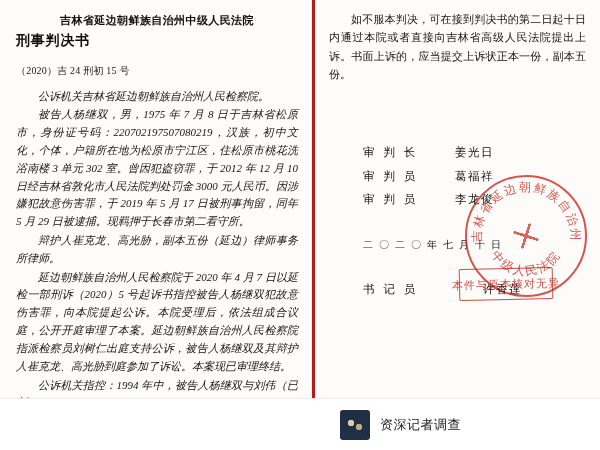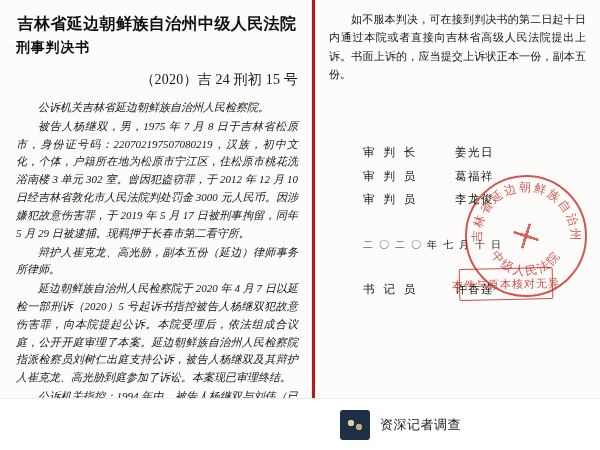--- a/index.html
+++ b/index.html
@@ -34,39 +34,39 @@
     background: #fdfcfa;
   }
   .col-right {
     width: 288px;
     padding: 10px 14px 0 14px;
     background: #fdfcfa;
     border-left: 3px solid #b91c1c;
   }
   .doc-title {
     text-align: center;
-    font-size: 16px;
+    font-size: 11px;
     font-weight: bold;
     letter-spacing: 0.4px;
     line-height: 1.5;
     color: #100d0b;
     margin: 2px 0 0 0;
   }
   .doc-subtitle {
     text-align: left;
     font-size: 14px;
     font-weight: bold;
     letter-spacing: 0.8px;
     line-height: 1.5;
     margin: 1px 0 0 0;
     color: #100d0b;
   }
   .case-no {
-    text-align: right;
-    font-size: 14px;
+    text-align: left;
+    font-size: 10px;
     margin: 13px 0 10px 0;
     letter-spacing: 0.2px;
     color: #1a1714;
   }
   .para {
     font-size: 11px;
     line-height: 1.62;
     text-align: justify;
     text-justify: inter-ideograph;
     text-indent: 2em;
@@ -129,20 +129,21 @@
   }
   .clerk-row {
     margin-top: 30px;
     padding-left: 34px;
     display: flex;
     align-items: flex-end;
     font-size: 11.5px;
     color: #17140f;
     position: relative;
     z-index: 3;
+    gap: 28px;
   }
   
   .seal-round {
     position: absolute;
     left: 150px;
     top: 175px;
     width: 118px;
     height: 118px;
     border: 2.4px solid #c8281f;
     border-radius: 50%;

